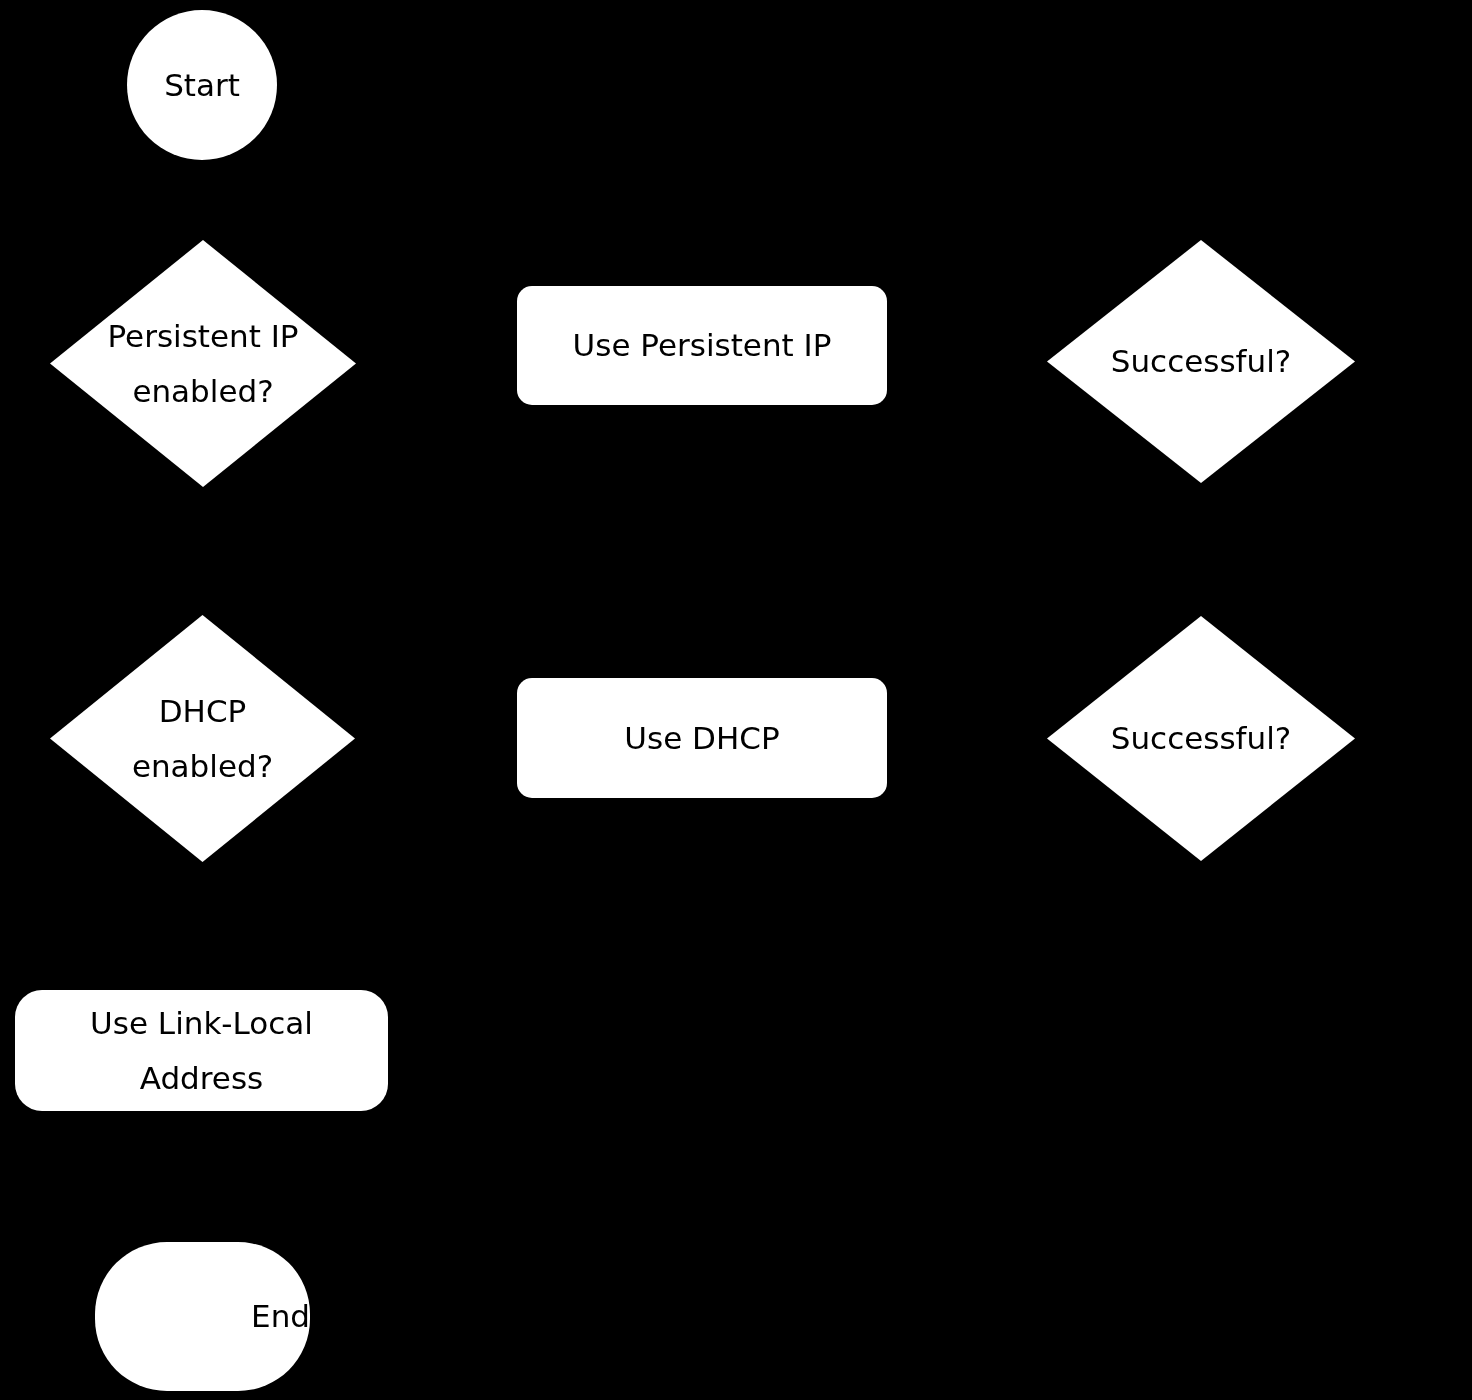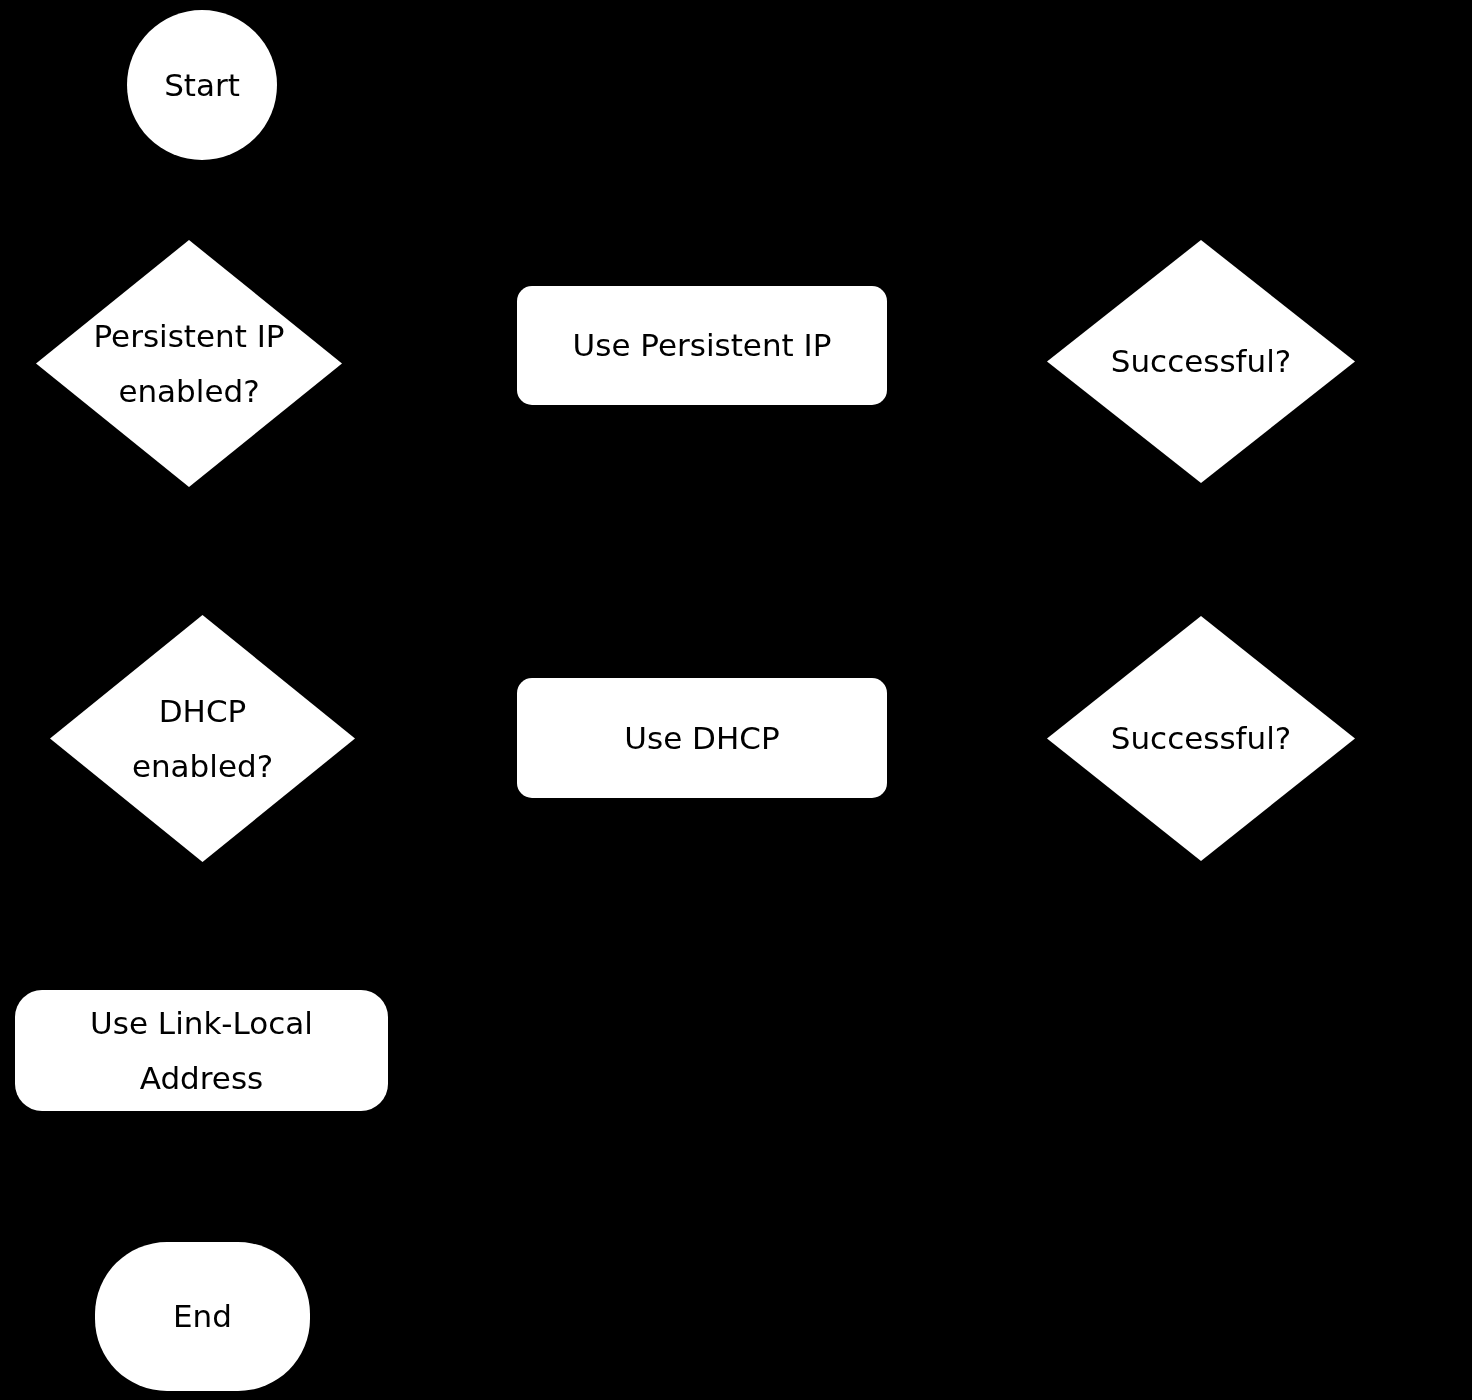--- a/index.html
+++ b/index.html
@@ -34,28 +34,28 @@
     line-height: 55px;
   }
   .node .lbl { display: block; white-space: nowrap; }
   .circle     { border-radius: 50%; }
   .decision   { clip-path: polygon(50% 0%, 100% 50%, 50% 100%, 0% 50%); }
   .process    { border-radius: 15px; }
   .terminator { border-radius: 72px; }
 
   
   #node-start            { left: 127px;  top: 10px;   width: 150px; height: 150px; }
-  #node-persistent-check { left: 36px;   top: 240px;  width: 306px; height: 247px; }
+  #node-persistent-check { left: 50px;   top: 240px;  width: 306px; height: 247px; }
   #node-use-persistent   { left: 517px;  top: 286px;  width: 370px; height: 119px; }
   #node-successful-1     { left: 1047px; top: 240px;  width: 308px; height: 243px; }
   #node-dhcp-check       { left: 50px;   top: 615px;  width: 305px; height: 247px; }
   #node-use-dhcp         { left: 517px;  top: 678px;  width: 370px; height: 120px; }
   #node-successful-2     { left: 1047px; top: 616px;  width: 308px; height: 245px; }
   #node-use-link-local   { left: 15px;   top: 990px;  width: 373px; height: 121px; border-radius: 27px; }
-  #node-end              { left: 95px;   top: 1242px; width: 215px; height: 149px; }
+  #node-end              { left: 95px;   top: 1242px; width: 215px; height: 149px; align-items: flex-end; }
 </style>
 </head>
 <body>
 
 <div class="canvas">
 
   <div class="node circle" id="node-start">
     <span class="lbl">Start</span>
   </div>
 

